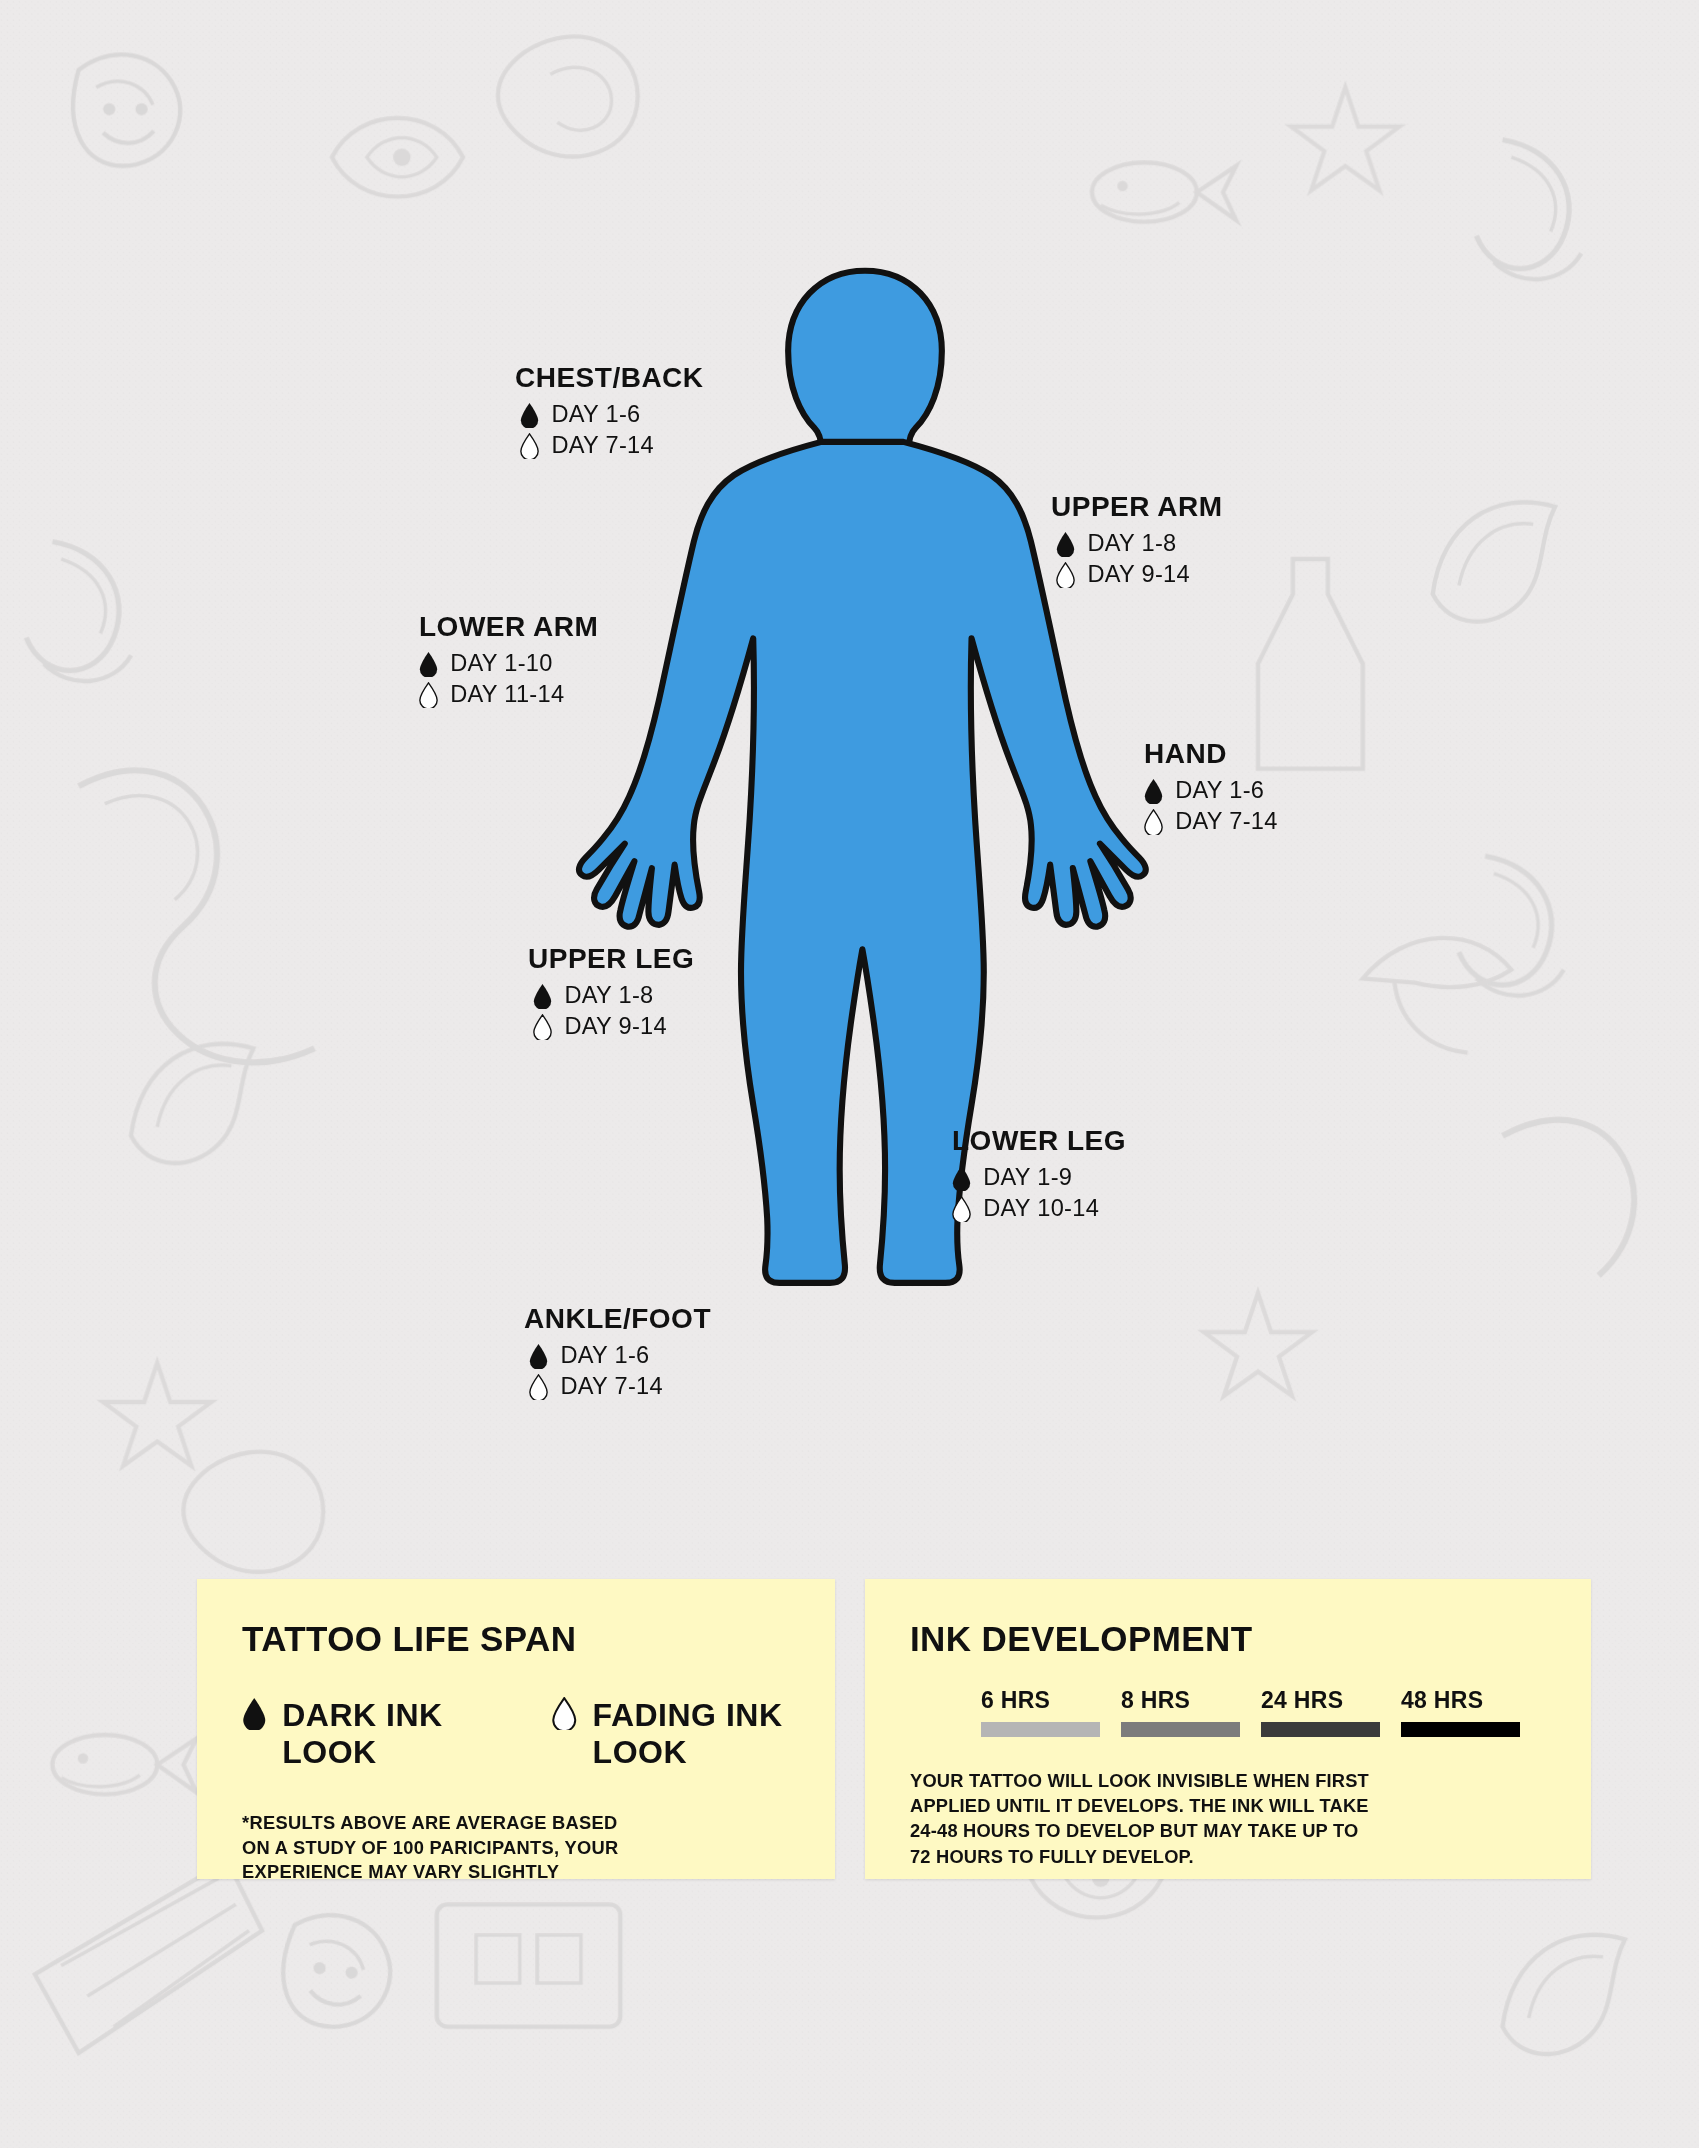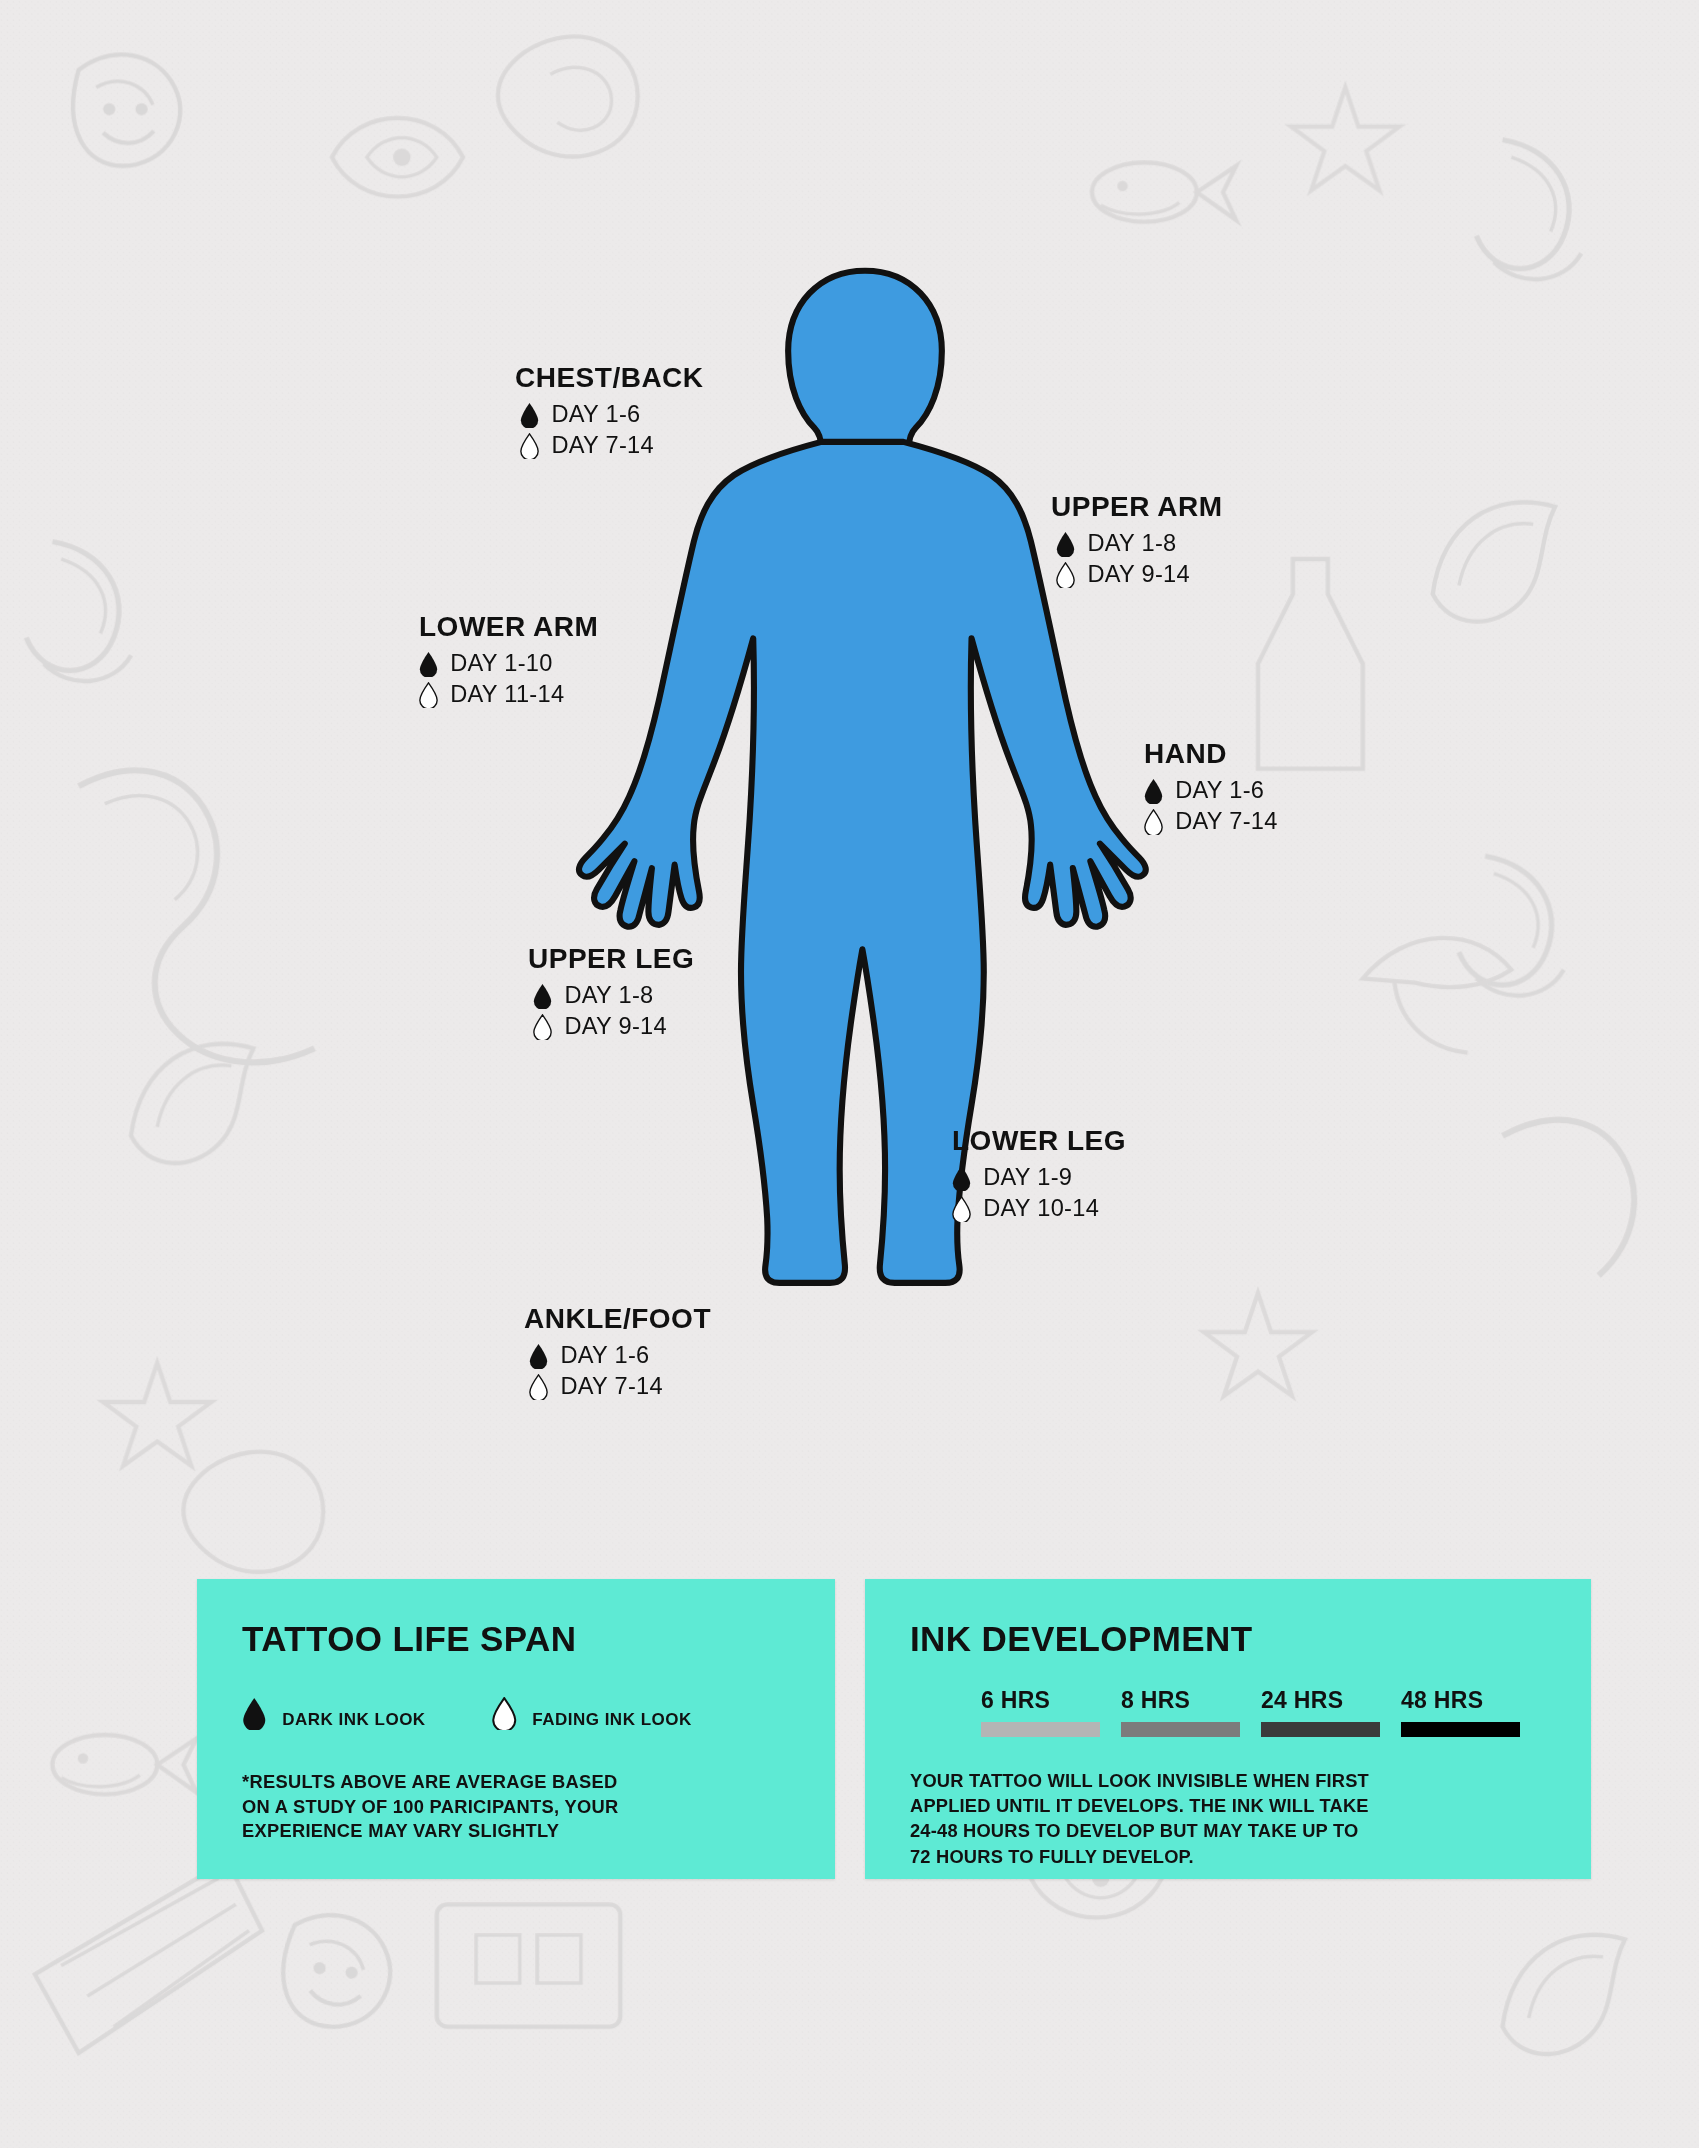--- a/index.html
+++ b/index.html
@@ -61,21 +61,21 @@
     flex: none;
   }
   .label-block.right .label-title,
   .label-block.right .label-row { margin-left: 0; }
 
   .indent { padding-left: 5.2px; }
 
   
   .card {
     position: absolute;
-    background: #5eead4;
+    background: #fef9c3;
     box-shadow: 0 0.9px 2.6px rgba(0,0,0,0.10);
   }
   #card-lifespan {
     left: 197px;
     top: 1579px;
     width: 638px;
     height: 300px;
   }
   #card-ink {
     left: 865px;
@@ -87,24 +87,24 @@
     font-size: 35px;
     font-weight: 700;
     letter-spacing: 0.4px;
     color: #111;
   }
   #card-lifespan .card-title { margin: 40px 0 0 45px; }
   #card-ink .card-title { margin: 40px 0 0 45px; }
 
   .legend-row {
     display: flex;
-    align-items: flex-end;
+    align-items: flex-start;
     margin: 38px 8px 0 45px;
     gap: 15.7px;
-    font-size: 17px;
+    font-size: 32px;
     font-weight: 700;
     letter-spacing: 0.5px;
   }
   .legend-row .gapper { width: 35px; }
   .legend-drop { width: 24.5px; height: 33px; flex: none; }
 
   .footnote {
     margin: 40px 0 0 45px;
     font-size: 18.3px;
     font-weight: 700;

